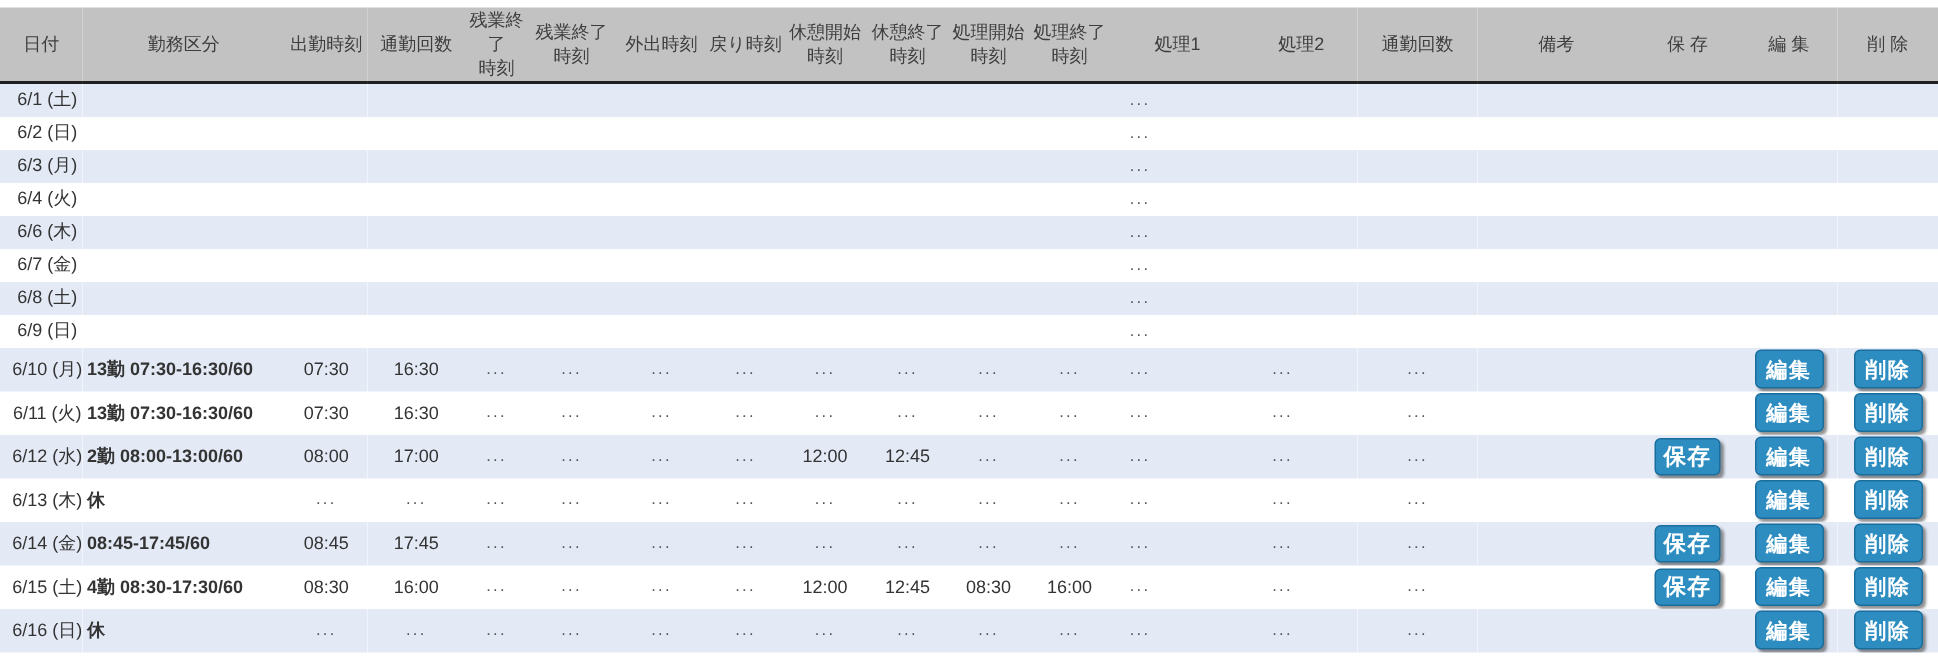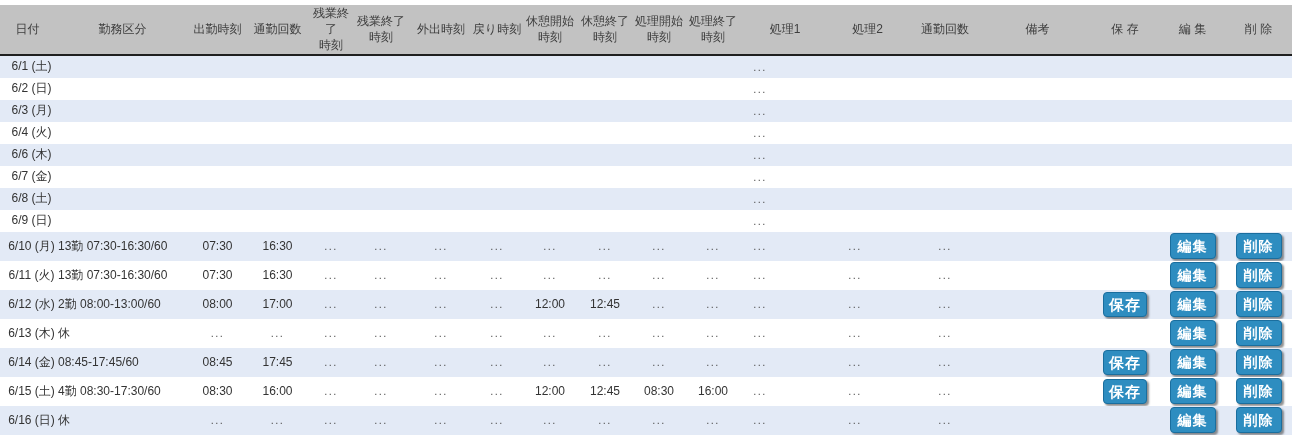--- a/index.html
+++ b/index.html
@@ -20,21 +20,21 @@
   }
   tbody td{
     text-align:center;vertical-align:middle;padding:0;
     overflow:hidden;white-space:nowrap;
   }
   tr.empty-row td{height:22px;}
   tr.data-row td{height:29px;}
   tbody tr:nth-child(odd){background:#e3eaf6;}
   tbody tr:nth-child(even){background:#ffffff;}
   .td-date{text-align:center;padding-left:8px;}
-  .td-kubun{text-align:left;padding-left:3px;}
+  .td-kubun{text-align:left;padding-left:3px;font-weight:bold;}
   .td-proc1{padding-right:50px;}
   .td-proc2{padding-right:25px;}
   td.dots{color:#555555;letter-spacing:1.5px;font-size:11px;}
   .btn{
     display:inline-block;background:#2e8dc0;color:#ffffff;
     border:1px solid #1a6e9e;border-radius:4px;
     font-family:"Liberation Sans","DejaVu Sans",sans-serif;
     font-weight:bold;cursor:pointer;
     box-shadow:2px 2px 2px rgba(70,70,70,0.6);
     letter-spacing:1px;line-height:1;

